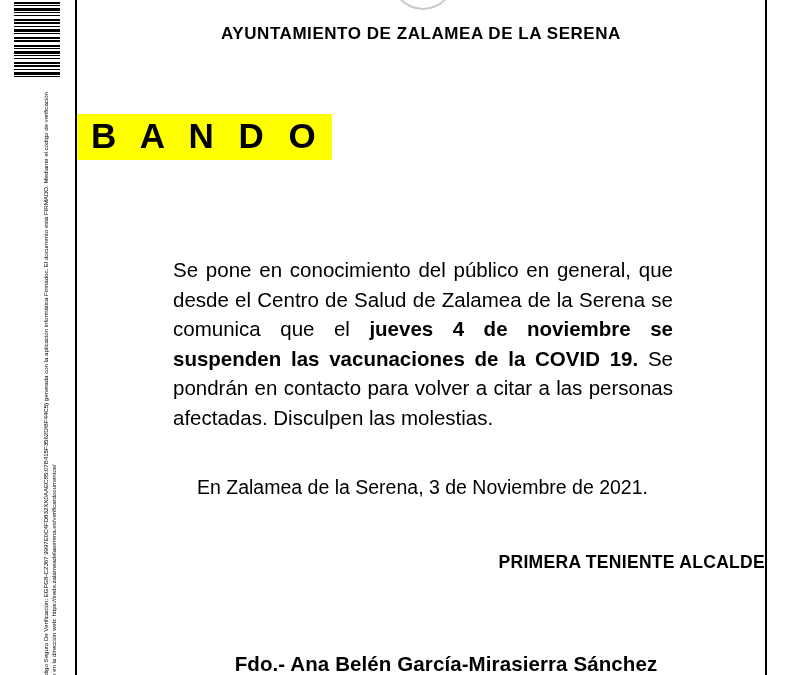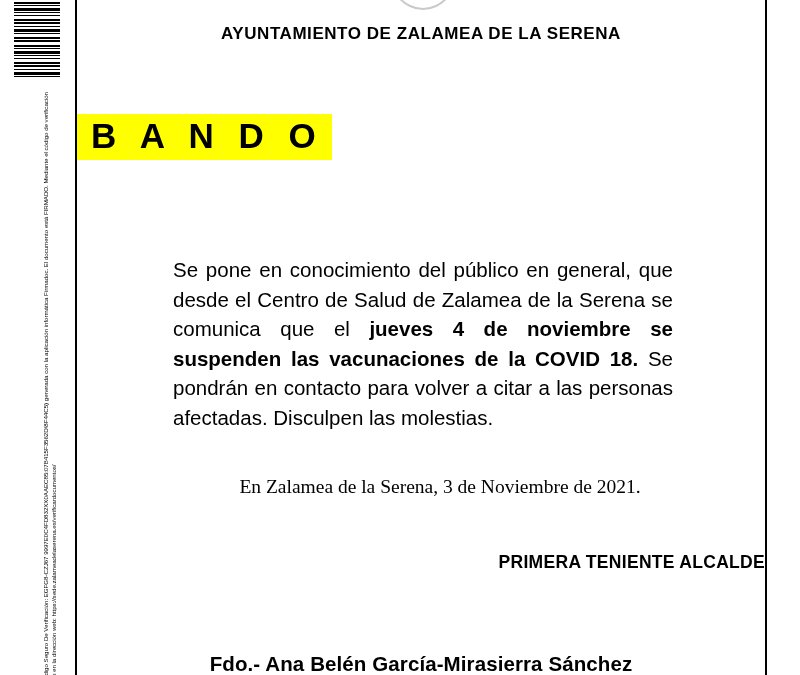--- a/index.html
+++ b/index.html
@@ -149,28 +149,27 @@
     width: 500px;
     font-size: 20.5px;
     line-height: 29.6px;
     text-align: justify;
     text-justify: inter-word;
   }
   #body-paragraph b { font-weight: bold; }
 
   #place-date {
     position: absolute;
-    left: 96px;
+    left: 108px;
     top: 473px;
     width: 510px;
     font-size: 19.5px;
     line-height: 28px;
-    text-align: center;
+    text-align: left;
     padding-left: 12px;
-    font-family: Liberation Serif, serif;
   }
 
   #signer-role {
     position: absolute;
     left: 0;
     top: 552px;
     width: 688px;
     text-align: right;
     font-size: 17.5px;
     font-weight: bold;
@@ -179,20 +178,21 @@
 
   #signer-name {
     position: absolute;
     left: 0;
     top: 652px;
     width: 688px;
     text-align: center;
     font-size: 20.5px;
     font-weight: bold;
     letter-spacing: 0.1px;
+    padding-left: 25px;
   }
 </style>
 </head>
 <body>
 
 <div id="page">
 
   <div class="border-line left"></div>
   <div class="border-line right"></div>
 
@@ -208,21 +208,21 @@
 
     <div id="crest"></div>
 
     <div id="org-title">AYUNTAMIENTO DE ZALAMEA DE LA SERENA</div>
 
     <div id="bando-wrap">
       <span id="bando-title">B A N D O</span>
     </div>
 
     <div id="body-paragraph">
-      <span>Se pone en conocimiento del público en general, que desde el Centro de Salud de Zalamea de la Serena se comunica que el </span><b>jueves 4 de noviembre se suspenden las vacunaciones de la COVID 18.</b><span> Se pondrán en contacto para volver a citar a las personas afectadas. Disculpen las molestias.</span>
+      <span>Se pone en conocimiento del público en general, que desde el Centro de Salud de Zalamea de la Serena se comunica que el </span><b>jueves 4 de noviembre se suspenden las vacunaciones de la COVID 19.</b><span> Se pondrán en contacto para volver a citar a las personas afectadas. Disculpen las molestias.</span>
     </div>
 
     <div id="place-date">En Zalamea de la Serena, 3  de Noviembre de 2021.</div>
 
     <div id="signer-role">PRIMERA TENIENTE ALCALDE</div>
 
     <div id="signer-name">Fdo.- Ana Belén García-Mirasierra Sánchez</div>
 
   </div>
 </div>

